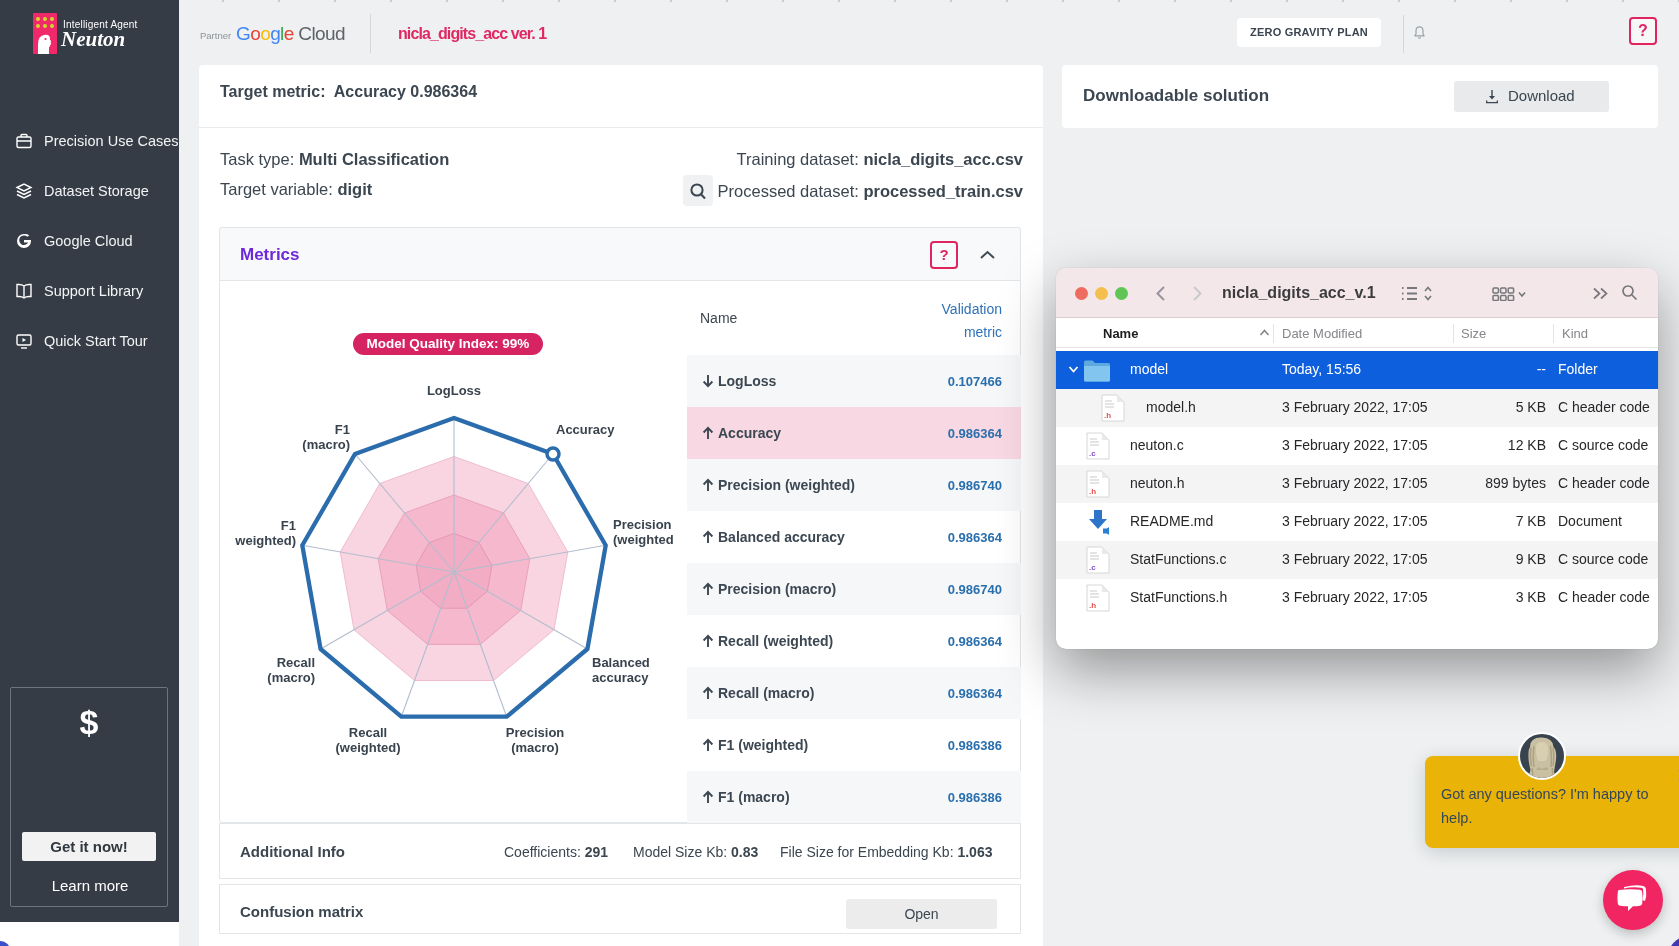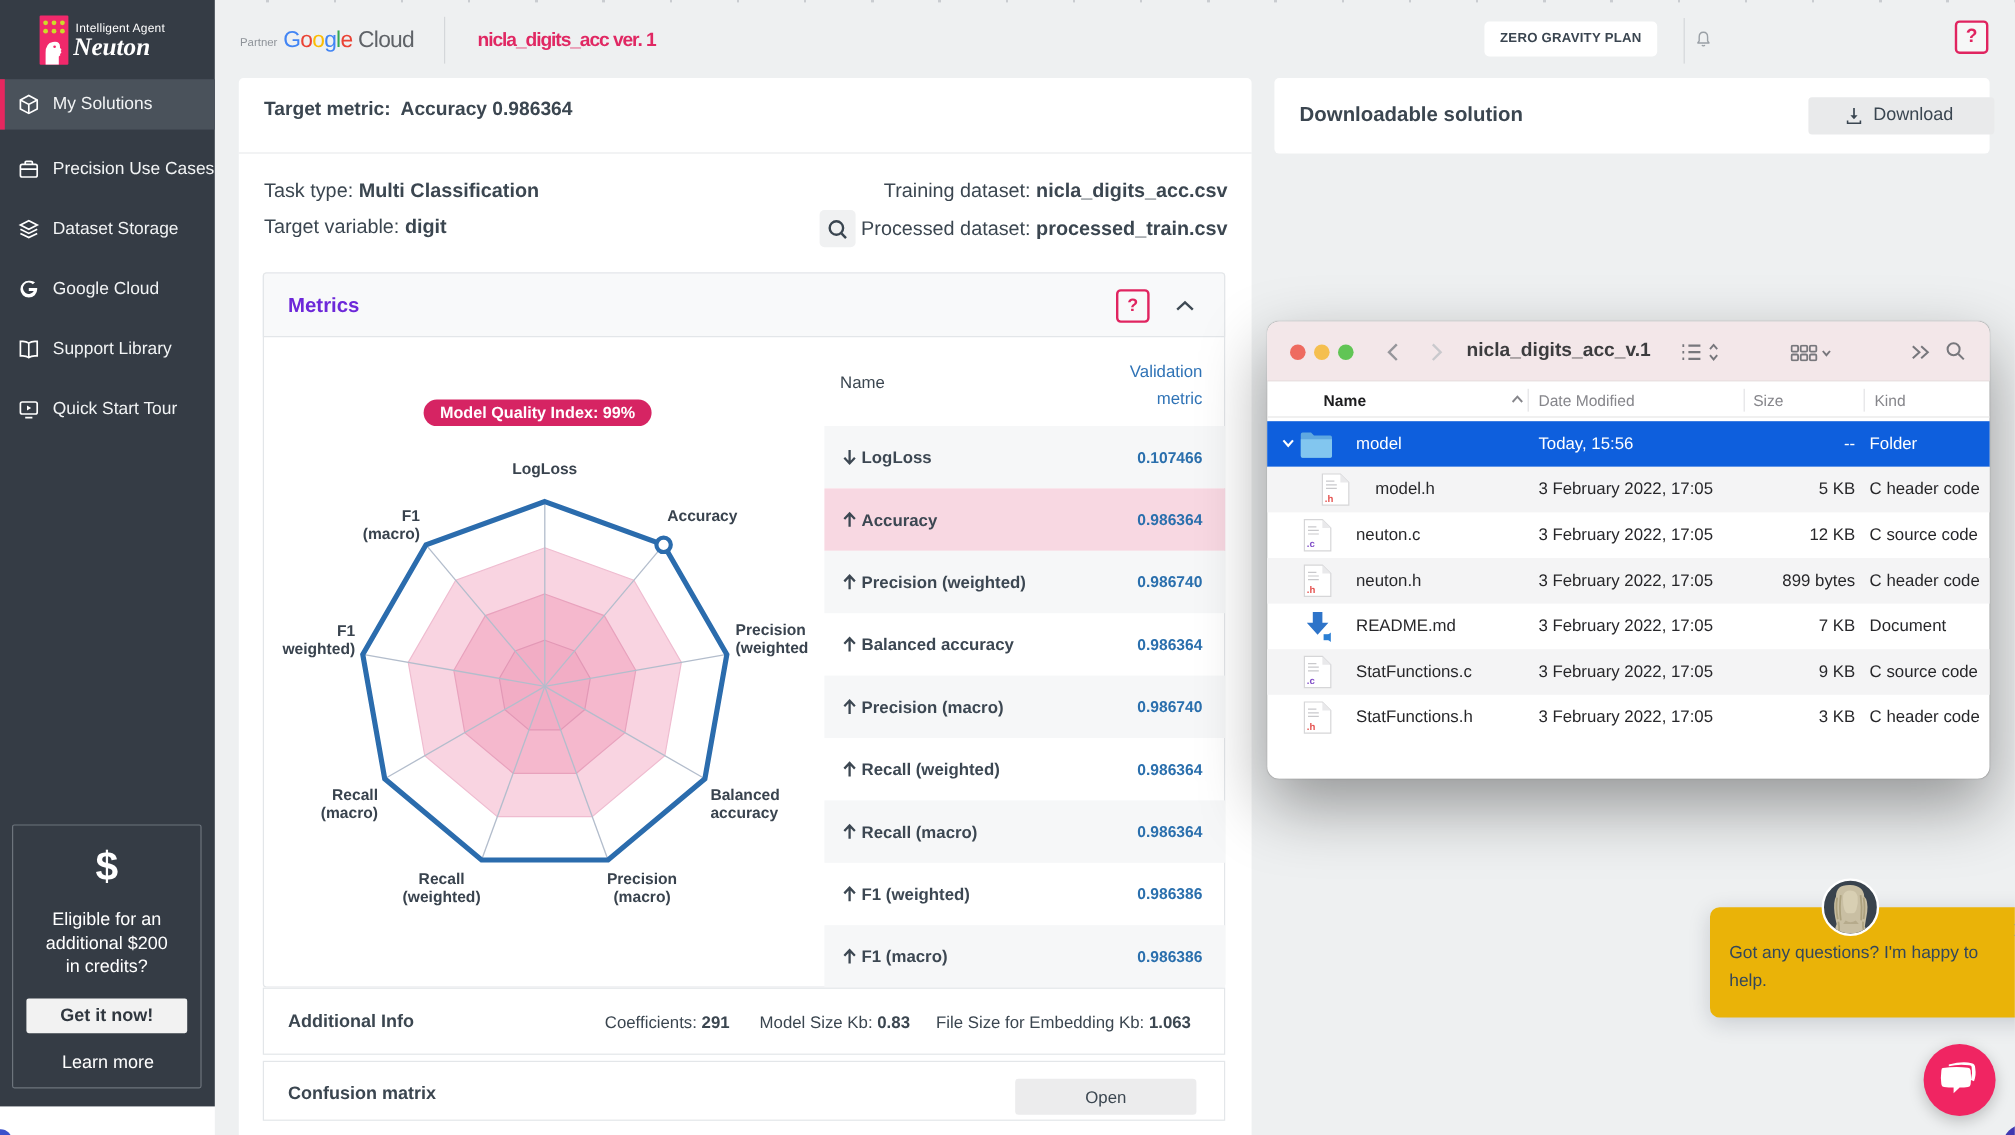--- a/index.html
+++ b/index.html
@@ -74,21 +74,21 @@
   #thead-name { left:700px; top:310px; font-size:14px; color:#3b4650; }
   #thead-vm { left:880px; top:298px; width:122px; font-size:14px; color:#2f73b6; text-align:right; line-height:23px; }
 
   #addinfo { left:219px; top:823px; width:802px; height:56px; border:1px solid #e3e6e9; background:#fff; }
   #cmatrix { left:219px; top:884px; width:802px; height:50px; border:1px solid #e3e6e9; background:#fff; }
   #openbtn { left:846px; top:899px; width:151px; height:30px; background:#ececed; border-radius:3px; text-align:center; line-height:30px; font-size:14px; color:#3b4650; }
 
   
   #rightcard { left:1062px; top:65px; width:596px; height:63px; background:#fff; border-radius:4px; }
   #rtitle { left:1083px; top:86px; font-size:17px; font-weight:bold; color:#3b4650; }
-  #dlbtn { left:1507px; top:81px; width:155px; height:31px; background:#e9eaeb; border-radius:3px; font-size:15px; color:#3a4651; }
+  #dlbtn { left:1454px; top:81px; width:155px; height:31px; background:#e9eaeb; border-radius:3px; font-size:15px; color:#3a4651; }
 
   
   #finder { left:1056px; top:268px; width:602px; height:381px; background:#fff; border-radius:10px;
     box-shadow:0 22px 55px rgba(0,0,0,.38), 0 0 1px rgba(0,0,0,.3); z-index:20;padding-left:44px; }
   #ftitle { position:absolute; left:0; top:0; width:100%; height:50px; background:#f3e7e9; border-radius:10px 10px 0 0; border-bottom:1px solid #d9cfd1; }
   #fname { position:absolute; left:166px; top:16px; font-size:16px; font-weight:bold; color:#3c3c3e; }
   #fheader { position:absolute; left:0; top:51px; width:100%; height:29px; border-bottom:1px solid #e6e6e6; font-size:13px; color:#86868b; }
   .fsep { position:absolute; top:5px; width:1px; height:19px; background:#e3e3e5; }
   .frow { position:absolute; left:0; width:100%; height:38px; font-size:14px; color:#27272a; }
   .frow .c-name { position:absolute; left:63px; top:10px;margin-left:11px; }
@@ -120,27 +120,20 @@
     <div class="logodot" style="left:3px;top:11px"></div>
       <div class="logodot" style="left:10px;top:11px"></div>
       <div class="logodot" style="left:17px;top:11px"></div>
     <svg id="logo-head" viewBox="0 0 18 24">
         <path d="M2 24 L2 14 Q2 6 8 5 Q14 4 14 9 L14 10 Q16 11 14.5 12.5 Q16 14 14 15 Q15 16 13 17 L13 24 Z" fill="#fff"></path>
         <circle cx="9.5" cy="9" r="1.1" fill="#f1296b"></circle>
       </svg>
   </div>
   <div class="abs" id="logo-ia">Intelligent Agent</div>
   <div class="abs" id="logo-neuton">Neuton</div>
-  <div class="abs nav" id="nav-active" style="top:66px;">
-    <svg class="ic" viewBox="0 0 18 18" fill="none" stroke="#fff" stroke-width="1.4">
-        <path d="M9 1.5 L16 5.25 L16 12.75 L9 16.5 L2 12.75 L2 5.25 Z"></path>
-        <path d="M2 5.25 L9 9 L16 5.25 M9 9 L9 16.5"></path>
-      </svg>
-    <span class="tx">My Solutions</span>
-  </div>
   <div class="abs nav" style="top:120px;">
     <svg class="ic" viewBox="0 0 18 18" fill="none" stroke="#fff" stroke-width="1.4">
         <rect x="2" y="5" width="14" height="10.5" rx="1.5"></rect>
         <path d="M6 5 V3.5 Q6 2.5 7 2.5 L11 2.5 Q12 2.5 12 3.5 V5 M2 9 L16 9"></path>
       </svg>
     <span class="tx">Precision Use Cases</span>
   </div>
   <div class="abs nav" style="top:170px;">
     <svg class="ic" viewBox="0 0 18 18" fill="none" stroke="#fff" stroke-width="1.4">
         <path d="M2 5.5 L9 2 L16 5.5 L9 9 Z"></path>
@@ -164,21 +157,20 @@
     <span class="tx">Quick Start Tour</span>
   </div>
   <div class="abs nav" style="top:270px;">
     <svg class="ic" viewBox="0 0 18 18" fill="none" stroke="#fff" stroke-width="1.4">
         <path d="M9 4 Q7 2.5 4 2.5 L2 2.5 L2 14.5 L4 14.5 Q7 14.5 9 16 Q11 14.5 14 14.5 L16 14.5 L16 2.5 L14 2.5 Q11 2.5 9 4 L9 16"></path>
       </svg>
     <span class="tx">Support Library</span>
   </div>
   <div class="abs" id="promo">
     <div class="dollar">$</div>
-    <div class="ptext">Eligible for an<br>additional $200<br>in credits?</div>
     <div class="btn">Get it now!</div>
     <div class="learn">Learn more</div>
   </div>
 </div>
 <div class="abs" id="sidebar-below"></div>
 <div class="abs" id="corner-bl"></div>
 
 <div class="abs" id="partner">Partner</div>
 <div class="abs" id="glogo" style="font-size:19px;letter-spacing:-.6px;"><span style="color:#4285F4">G</span><span style="color:#EA4335">o</span><span style="color:#FBBC05">o</span><span style="color:#4285F4">g</span><span style="color:#34A853">l</span><span style="color:#EA4335">e</span><span style="color:#5f6368"> Cloud</span></div>
 <div class="abs" id="topdiv1"></div>

